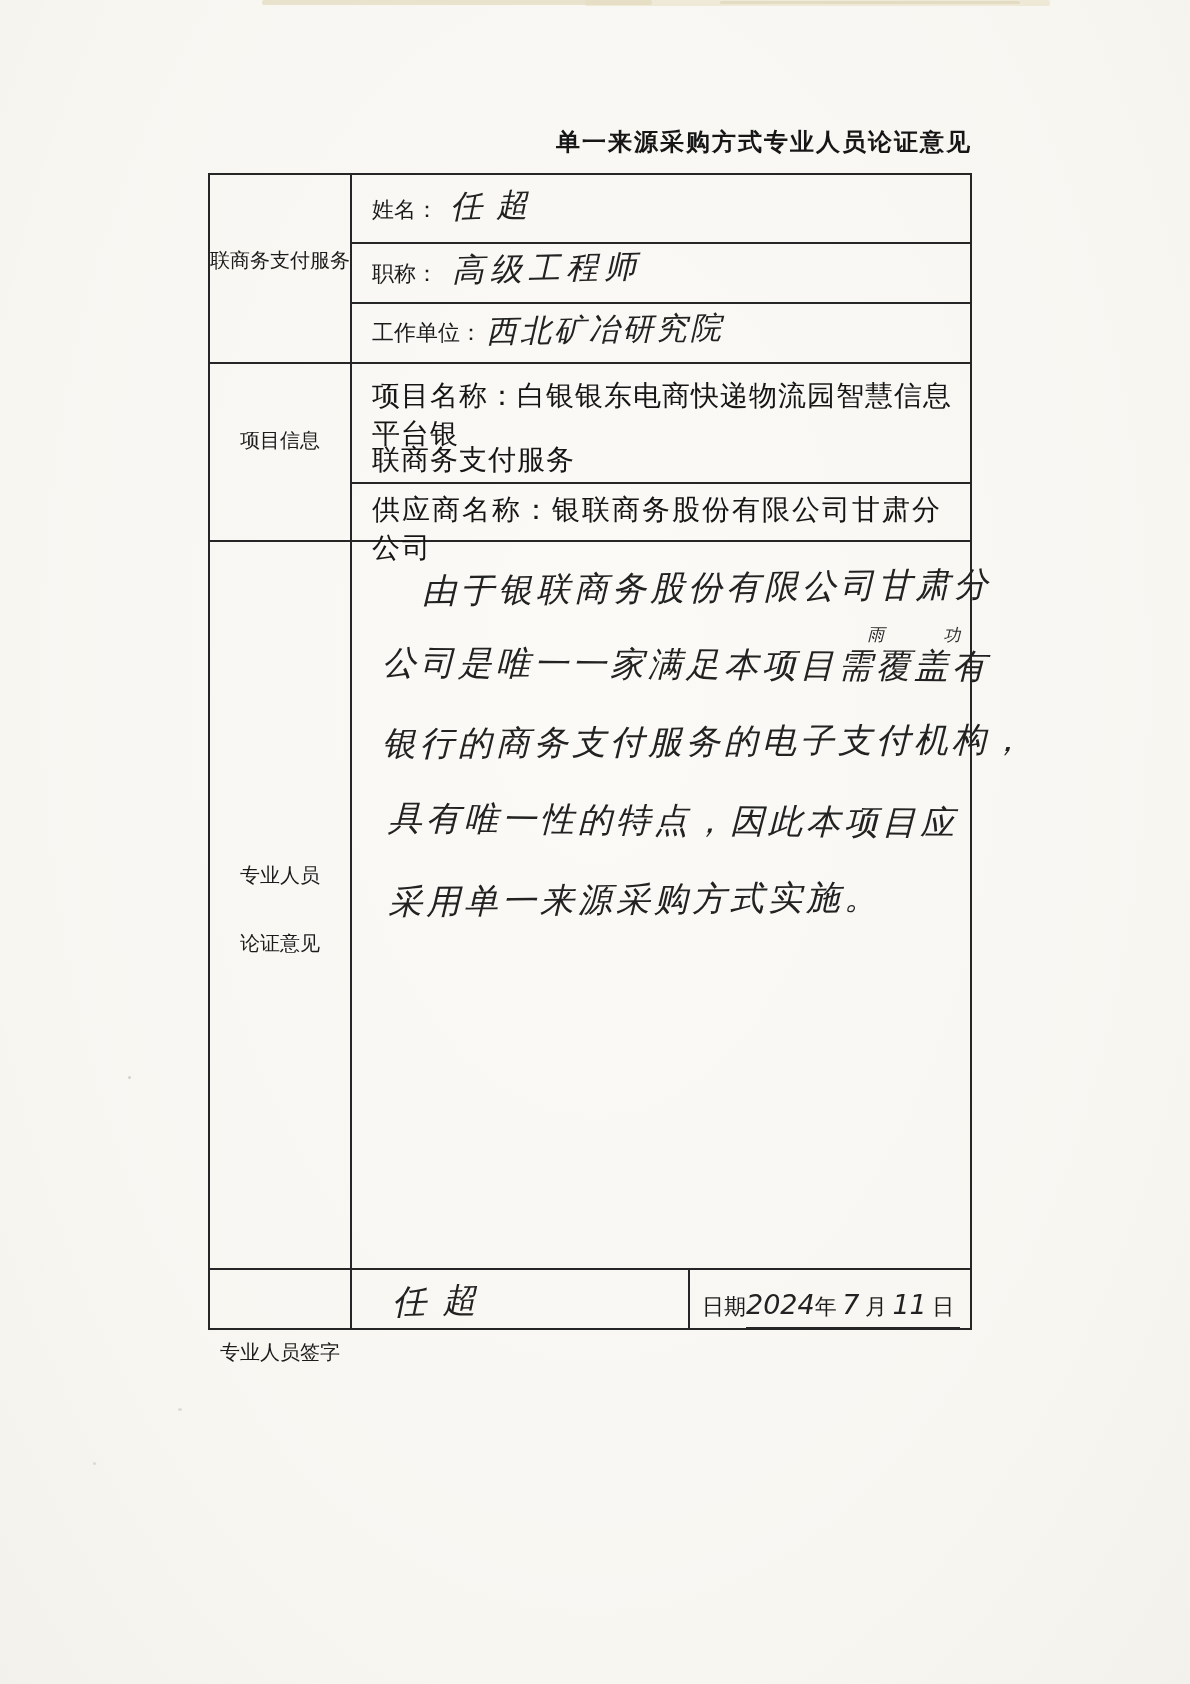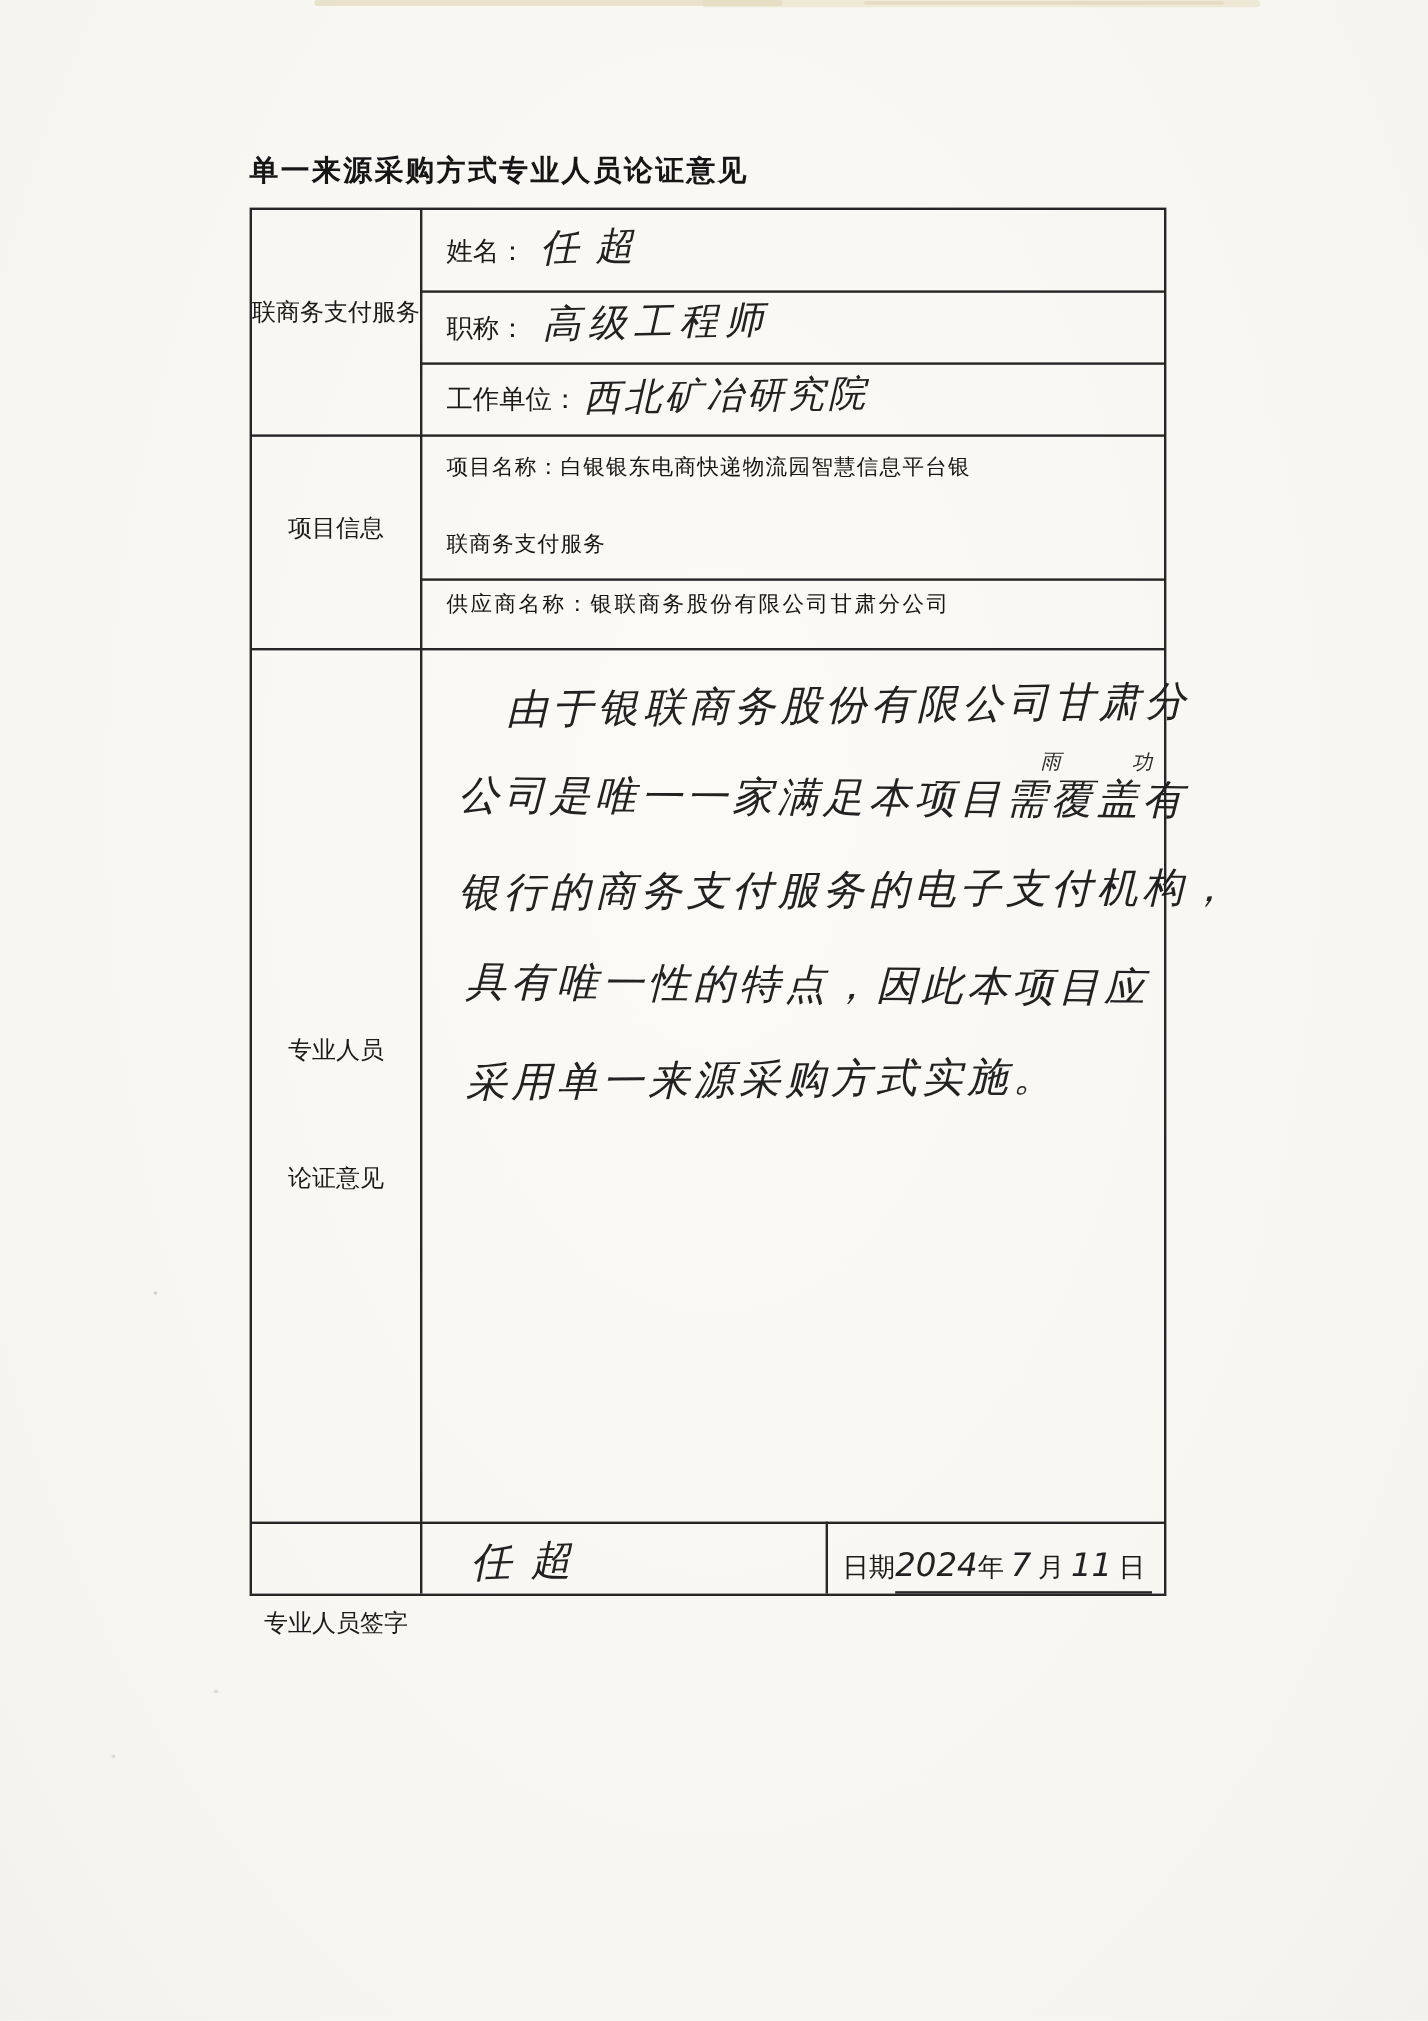--- a/index.html
+++ b/index.html
@@ -10,36 +10,36 @@
     color:#1d1d1d;
   }
   .page{position:absolute;inset:0;background:
     radial-gradient(ellipse at 50% 40%, #fbfaf7 0%, #f7f6f1 70%, #f2f1ec 100%);}
   
   .strip{position:absolute;border-radius:2px;}
   .speck{position:absolute;border-radius:50%;}
   
   .doc-title{
     position:absolute;left:208px;top:126px;width:764px;
-    text-align:left;font-size:24px;font-weight:bold;letter-spacing:2px;color:#161616;
+    text-align:right;font-size:24px;font-weight:bold;letter-spacing:2px;color:#161616;
   }
   
   .tbl{
     position:absolute;left:208px;top:173px;width:764px;height:1157px;
     border:2px solid #262626;box-sizing:border-box;background:transparent;
   }
   .hline{position:absolute;height:2px;background:#262626;right:0;}
   .hline.full{left:0;}
   .hline.part{left:140px;}
   .vline{position:absolute;width:2px;background:#262626;}
   .vline.main{left:140px;top:0;bottom:0;}
   .vline.date{left:478px;top:1093px;bottom:0;}
   .cellabel{position:absolute;left:0;width:140px;text-align:center;font-size:20px;color:#1b1b1b;}
   .flabel{position:absolute;font-size:22px;color:#1b1b1b;}
-  .ptext{position:absolute;font-size:18px;color:#161616;letter-spacing:1px;}
+  .ptext{position:absolute;font-size:28px;color:#161616;letter-spacing:1px;}
   
   .hw{
     position:absolute;font-family:"DejaVu Sans", sans-serif;font-style:italic;
     color:#222;white-space:nowrap;
   }
   .hw-name{font-size:32px;letter-spacing:14px;transform:rotate(-2deg);}
   .hw-title{font-size:32px;letter-spacing:6px;transform:rotate(-1.2deg);}
   .hw-unit{font-size:31px;letter-spacing:3px;transform:rotate(-1deg);}
   .hw-line{font-size:34px;letter-spacing:4px;}
   .r1{transform:rotate(-0.7deg);}
@@ -94,21 +94,21 @@
     <div class="flabel" style="left:162px;top:143px;">工作单位：</div>
     <div class="hw hw-unit" style="left:276px;top:134px;">西北矿冶研究院</div>
 
     <div class="cellabel" style="top:252px;">项目信息</div>
 
     <div class="ptext" style="left:162px;top:202px;">项目名称：白银银东电商快递物流园智慧信息平台银</div>
     <div class="ptext" style="left:162px;top:266px;">联商务支付服务</div>
     <div class="ptext" style="left:162px;top:316px;letter-spacing:2px;">供应商名称：银联商务股份有限公司甘肃分公司</div>
 
     <div class="cellabel" style="top:687px;">专业人员</div>
-    <div class="cellabel" style="top:755px;margin-top:38px;">论证意见</div>
+    <div class="cellabel" style="top:755px;">论证意见</div>
 
     <div class="hw hw-line r1" style="left:212px;top:390px;">由于银联商务股份有限公司甘肃分</div>
 
     <div class="hw hw-line r2" style="left:172px;top:467px;">
       <span>公司是唯一一家满足本项目</span><span class="charwrap"><span>需</span><span class="mark-above">雨</span></span><span>覆</span><span class="charwrap"><span>盖</span><span class="mark-above">功</span></span><span>有</span>
     </div>
 
     <div class="hw hw-line r3" style="left:172px;top:544px;">银行的商务支付服务的电子支付机构，</div>
     <div class="hw hw-line r4" style="left:178px;top:623px;">具有唯一性的特点，因此本项目应</div>
     <div class="hw hw-line r5" style="left:178px;top:702px;">采用单一来源采购方式实施。</div>

